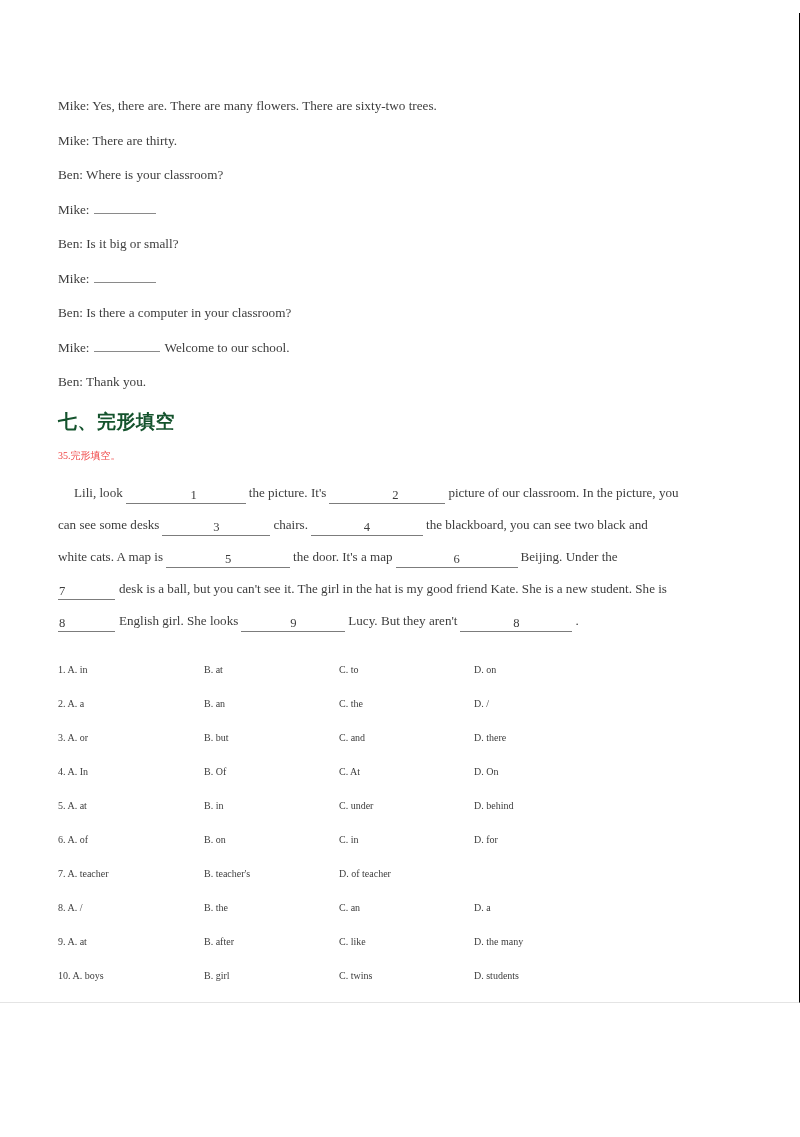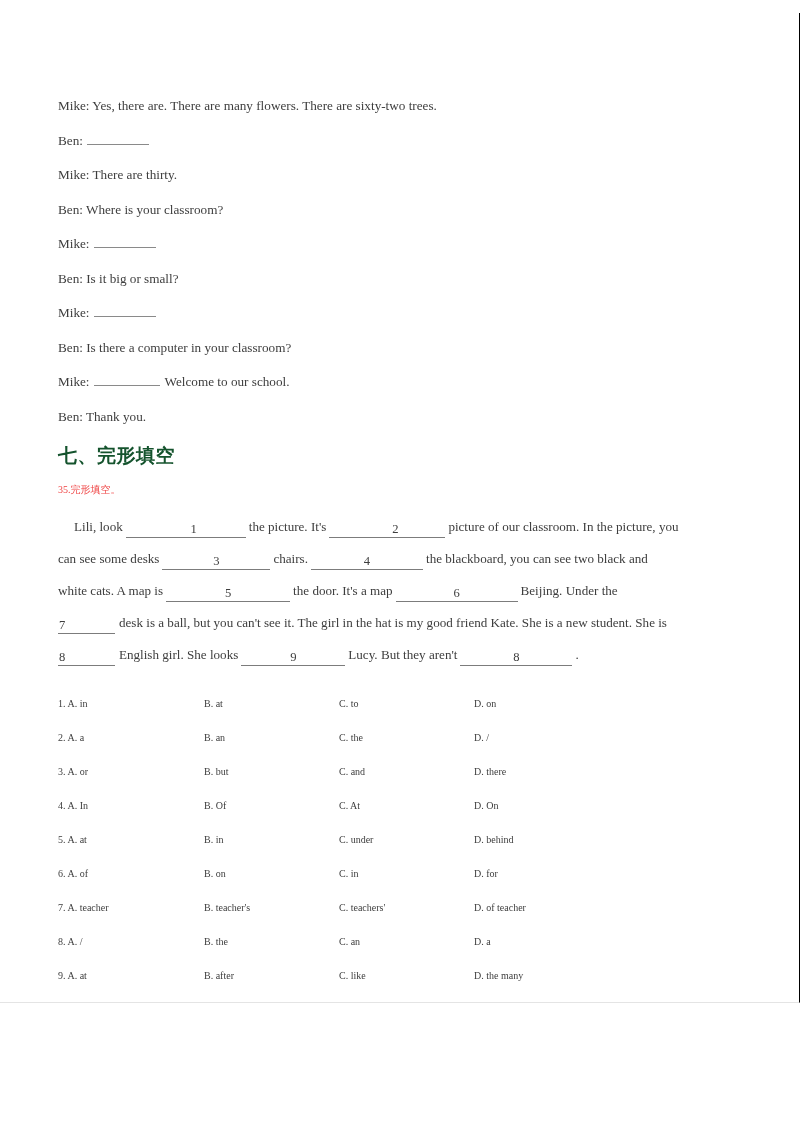--- a/index.html
+++ b/index.html
@@ -143,23 +143,20 @@
 <div class="page">
 
   <div class="content">
 
     <div>
 
       <div class="dialogue-line">
         <span>Mike: Yes, there are. There are many flowers. There are sixty-two trees.</span>
       </div>
 
-      <div class="dialogue-line">
-        <span>Ben:</span><span class="blank-inline"></span>
-      </div>
 
       <div class="dialogue-line">
         <span>Mike: There are thirty.</span>
       </div>
 
       <div class="dialogue-line">
         <span>Ben: Where is your classroom?</span>
       </div>
 
       <div class="dialogue-line">
@@ -255,21 +252,20 @@
       <div class="mc-row">
         <span class="mc-num">6. A. of</span>
         <span class="mc-opt">B. on</span>
         <span class="mc-opt">C. in</span>
         <span class="mc-opt last">D. for</span>
       </div>
 
       <div class="mc-row">
         <span class="mc-num">7. A. teacher</span>
         <span class="mc-opt">B. teacher's</span>
-        <span class="mc-opt">C. teachers'</span>
         <span class="mc-opt last">D. of teacher</span>
       </div>
 
       <div class="mc-row">
         <span class="mc-num">8. A. /</span>
         <span class="mc-opt">B. the</span>
         <span class="mc-opt">C. an</span>
         <span class="mc-opt last">D. a</span>
       </div>
 

